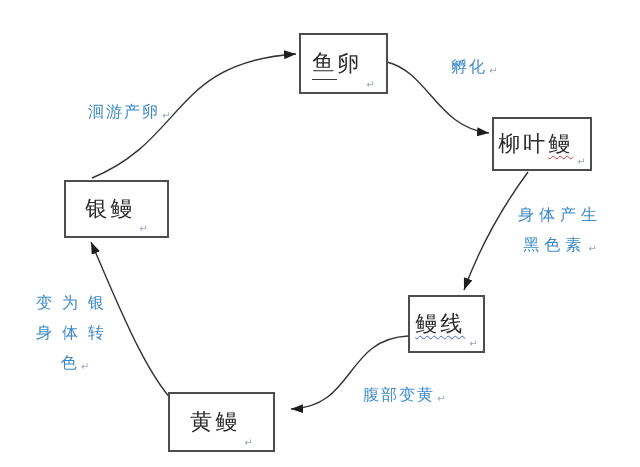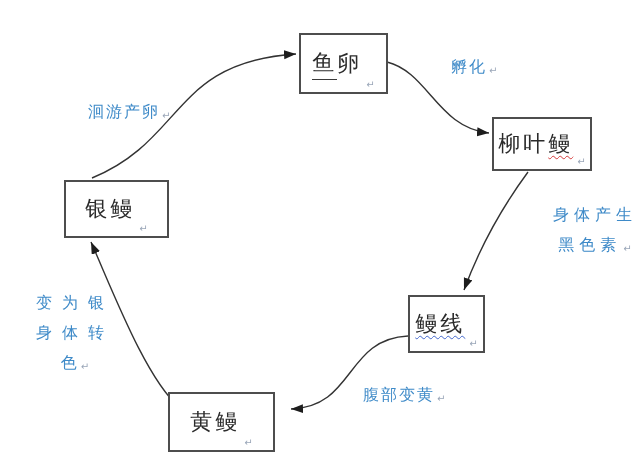--- a/index.html
+++ b/index.html
@@ -80,21 +80,21 @@
 
   <div class="node" style="left:50px;top:180px;width:105px;height:58px;margin-left:14px;">
     <span class="seg">银鳗</span>
     <span class="pmark">↵</span>
   </div>
 
   <div class="elabel" style="left:451px;top:52px;">
     <span>孵化</span><span class="pmark">↵</span>
   </div>
 
-  <div class="elabel" style="left:518px;top:200px;margin-left:35px;">
+  <div class="elabel" style="left:518px;top:200px;">
     <span class="eline lspaced">身体产生</span>
     <span class="eline"><span class="lspaced">黑色素</span><span class="pmark">↵</span></span>
   </div>
 
   <div class="elabel" style="left:363px;top:380px;">
     <span>腹部变黄</span><span class="pmark">↵</span>
   </div>
 
   <div class="elabel" style="left:36px;top:288px;">
     <span class="eline lwide">变为银</span>

